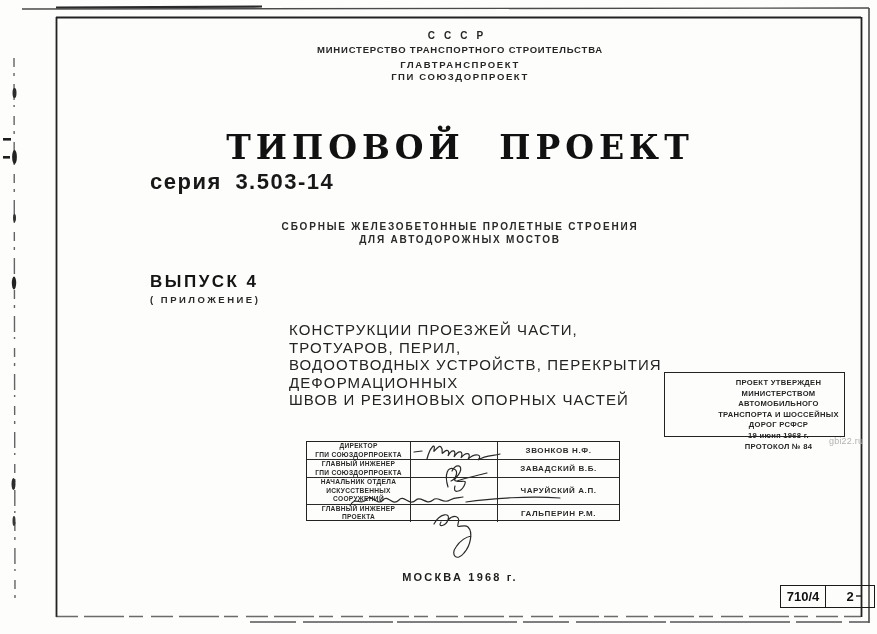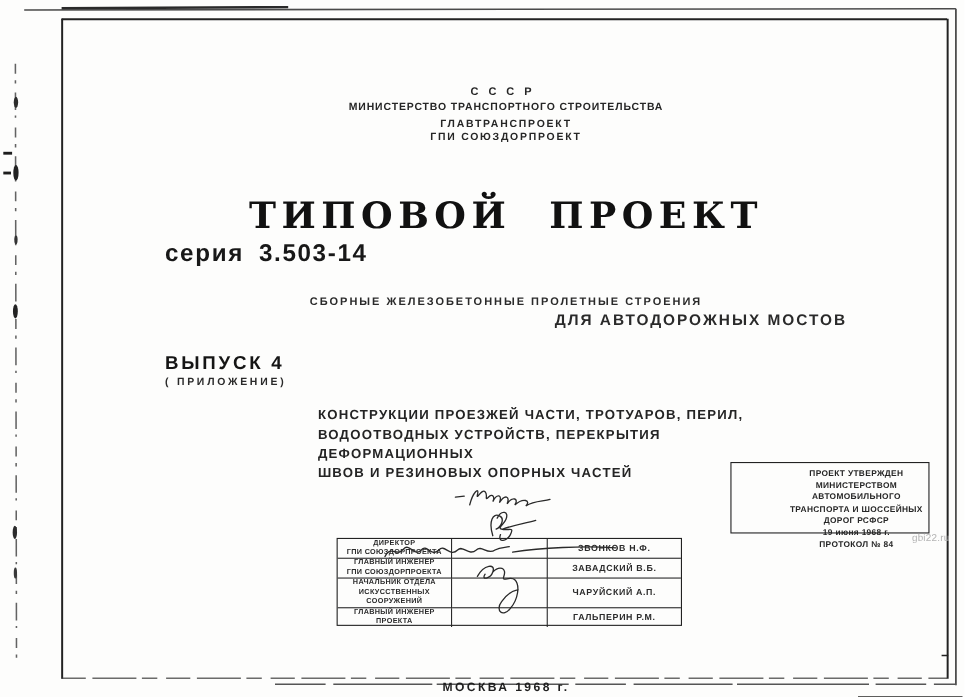--- a/index.html
+++ b/index.html
@@ -1,41 +1,41 @@
 <!DOCTYPE html>
 <html><head>
 <meta charset="utf-8">
 <style>
   html,body{margin:0;padding:0;background:#ffffff;}
   #page{
     position:relative;width:877px;height:634px;background:#fdfdfc;
     font-family:"Liberation Sans",sans-serif;color:#1c1c1c;overflow:hidden;
   }
-  .abs{position:absolute;margin-top:48px;}
+  .abs{position:absolute;}
   
   #frame-svg{position:absolute;left:0;top:0;width:877px;height:634px;pointer-events:none;}
   
   .hdr{left:150px;width:620px;text-align:center;font-weight:bold;color:#262626;}
   .hdr-country{top:30px;font-size:10px;letter-spacing:9px;}
   .hdr-ministry{top:44px;font-size:9.5px;letter-spacing:0.8px;}
   .hdr-org1{top:59px;font-size:9.5px;letter-spacing:1.6px;}
   .hdr-org2{top:71px;font-size:9.5px;letter-spacing:1.6px;}
   
   .title-main{left:150px;width:620px;top:128px;text-align:center;
     font-family:"DejaVu Serif","Liberation Serif",serif;font-weight:bold;
     font-size:33px;letter-spacing:5px;color:#111;word-spacing:18px;}
   .title-series{left:150px;width:620px;top:169px;text-align:left;
     font-weight:bold;font-size:22px;letter-spacing:1.5px;color:#181818;word-spacing:6px;}
   
   .sub1{left:150px;width:620px;top:221px;text-align:center;font-weight:bold;font-size:10px;letter-spacing:1.8px;color:#2a2a2a;}
-  .sub2{left:150px;width:620px;top:234px;text-align:right;font-weight:bold;font-size:14px;letter-spacing:1.8px;color:#2a2a2a;}
+  .sub2{left:150px;width:620px;top:234px;text-align:center;font-weight:bold;font-size:10px;letter-spacing:1.8px;color:#2a2a2a;}
   .issue{left:150px;width:620px;top:272px;text-align:left;font-weight:bold;font-size:17px;letter-spacing:2.5px;color:#151515;}
   .issue-note{left:150px;width:620px;top:294px;text-align:left;font-weight:bold;font-size:9.5px;letter-spacing:2.5px;color:#2a2a2a;}
   
-  .descr{left:289px;top:321px;width:390px;font-weight:bold;font-size:12px;
+  .descr{left:289px;top:321px;width:390px;font-weight:normal;font-size:15px;
     letter-spacing:1.1px;line-height:17.5px;color:#242424;}
   
   .approval{left:664px;top:372px;width:181px;height:65px;border:1.6px solid #222;
     box-sizing:border-box;text-align:center;font-weight:bold;font-size:7.6px;
     letter-spacing:0.3px;line-height:10.6px;color:#262626;padding-top:5px;padding-left:48px;}
   
   .sig-table{left:306px;top:441px;width:314px;height:80px;border:1.6px solid #222;
     box-sizing:border-box;display:grid;grid-template-columns:104px 87px 1fr;
     grid-template-rows:repeat(4,1fr);}
   .sig-cell{border-right:1.3px solid #2a2a2a;border-bottom:1.3px solid #2a2a2a;

